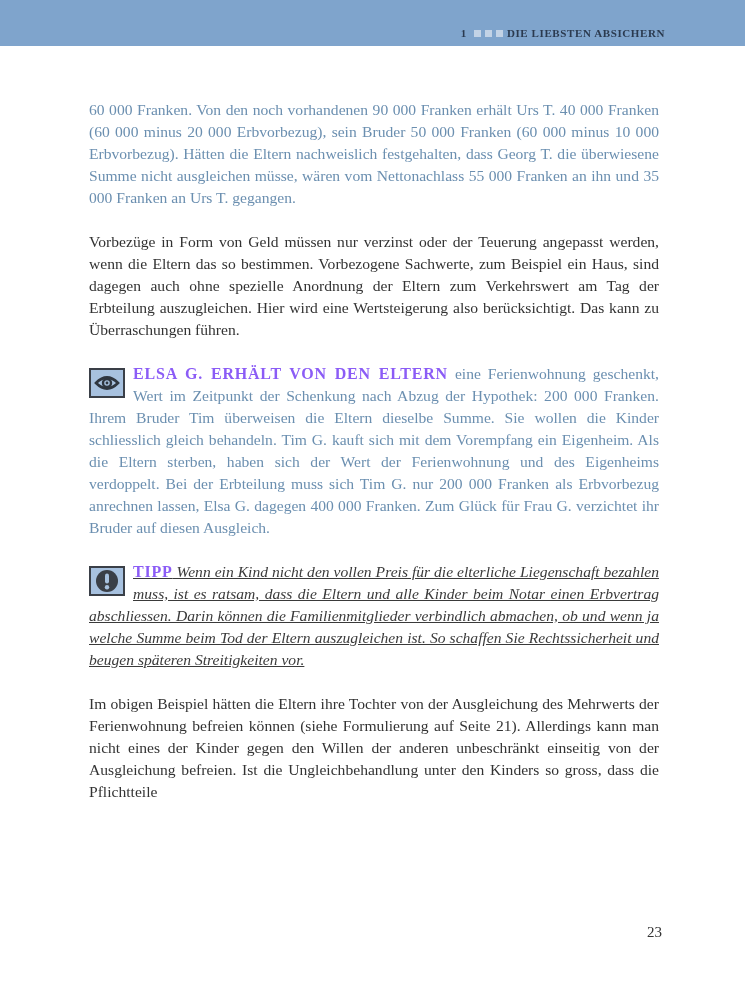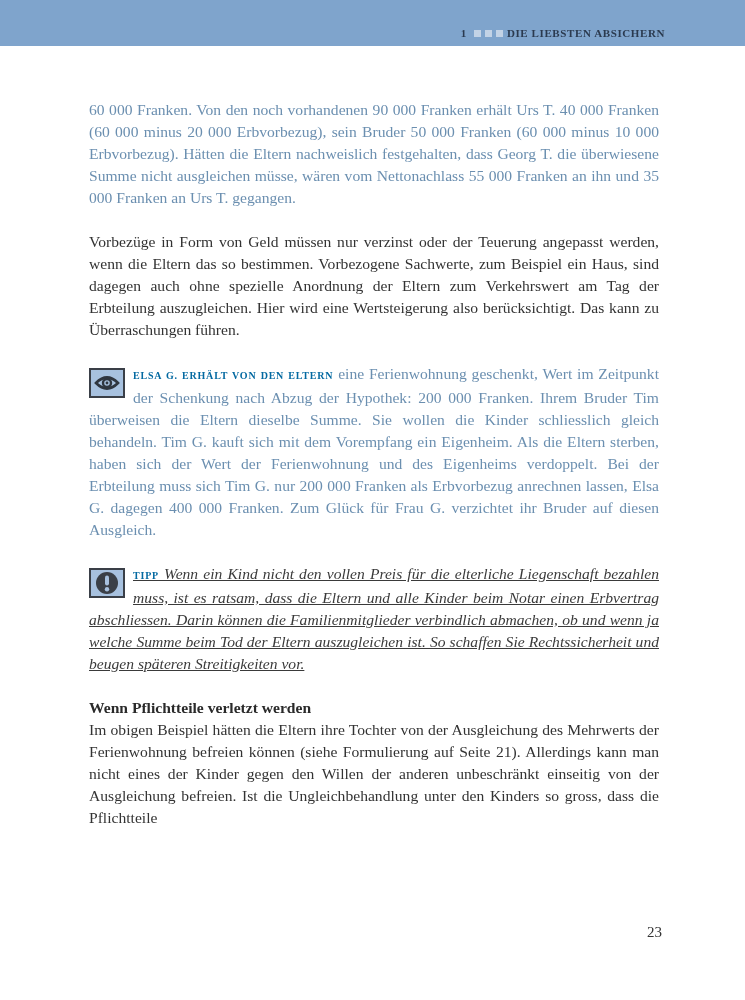--- a/index.html
+++ b/index.html
@@ -30,21 +30,21 @@
   .blue { color: #6b8fb0; }
   .gap { height: 22px; }
 
   .box { position: relative; }
   .icon-box {
     float: left; width: 36px; height: 30px; margin: 5px 8px 0 0;
     background: #a7c1df; border: 2px solid #3a3f47; box-sizing: border-box;
     display: flex; align-items: center; justify-content: center;
   }
   .lead-caps {
-    font-weight: bold; letter-spacing: 0.8px; font-size: 10px; color: #0369a1;
+    font-weight: bold; letter-spacing: 0.8px; font-size: 16px; color: #8b5cf6;
   }
   .tip {
     font-style: italic; color: #3a3a3a; text-decoration: underline;
   }
   .tip .lead-caps { font-style: normal; }
 
   .subhead { font-weight: bold; color: #2a2a2a; margin: 0; }
 
   .page-number {
     position: absolute; left: 647px; top: 924px;
@@ -87,17 +87,16 @@
       <svg width="24" height="24" viewBox="0 0 24 24">
         <circle cx="12" cy="12" r="11" fill="#3a3f47"></circle>
         <rect x="10" y="4.5" width="4" height="10" rx="2" fill="#a7c1df"></rect>
         <circle cx="12" cy="18.2" r="2.2" fill="#a7c1df"></circle>
       </svg>
     </span>
     <span class="lead-caps">TIPP</span><span> Wenn ein Kind nicht den vollen Preis für die elterliche Liegenschaft bezahlen muss, ist es ratsam, dass die Eltern und alle Kinder beim Notar einen Erbvertrag abschliessen. Darin können die Familienmitglieder verbindlich abmachen, ob und wenn ja welche Summe beim Tod der Eltern auszugleichen ist. So schaffen Sie Rechtssicherheit und beugen späteren Streitigkeiten vor.</span>
   </div>
   <div class="gap"></div>
 
-  <p class="subhead">Wenn Pflichtteile verletzt werden</p>
   <p class="para">Im obigen Beispiel hätten die Eltern ihre Tochter von der Ausgleichung des Mehrwerts der Ferienwohnung befreien können (siehe Formulierung auf Seite 21). Allerdings kann man nicht eines der Kinder gegen den Willen der anderen unbeschränkt einseitig von der Ausgleichung befreien. Ist die Ungleichbehandlung unter den Kinders so gross, dass die Pflichtteile</p>
 </div>
 
 <div class="page-number">23</div>
 
 </body></html>

